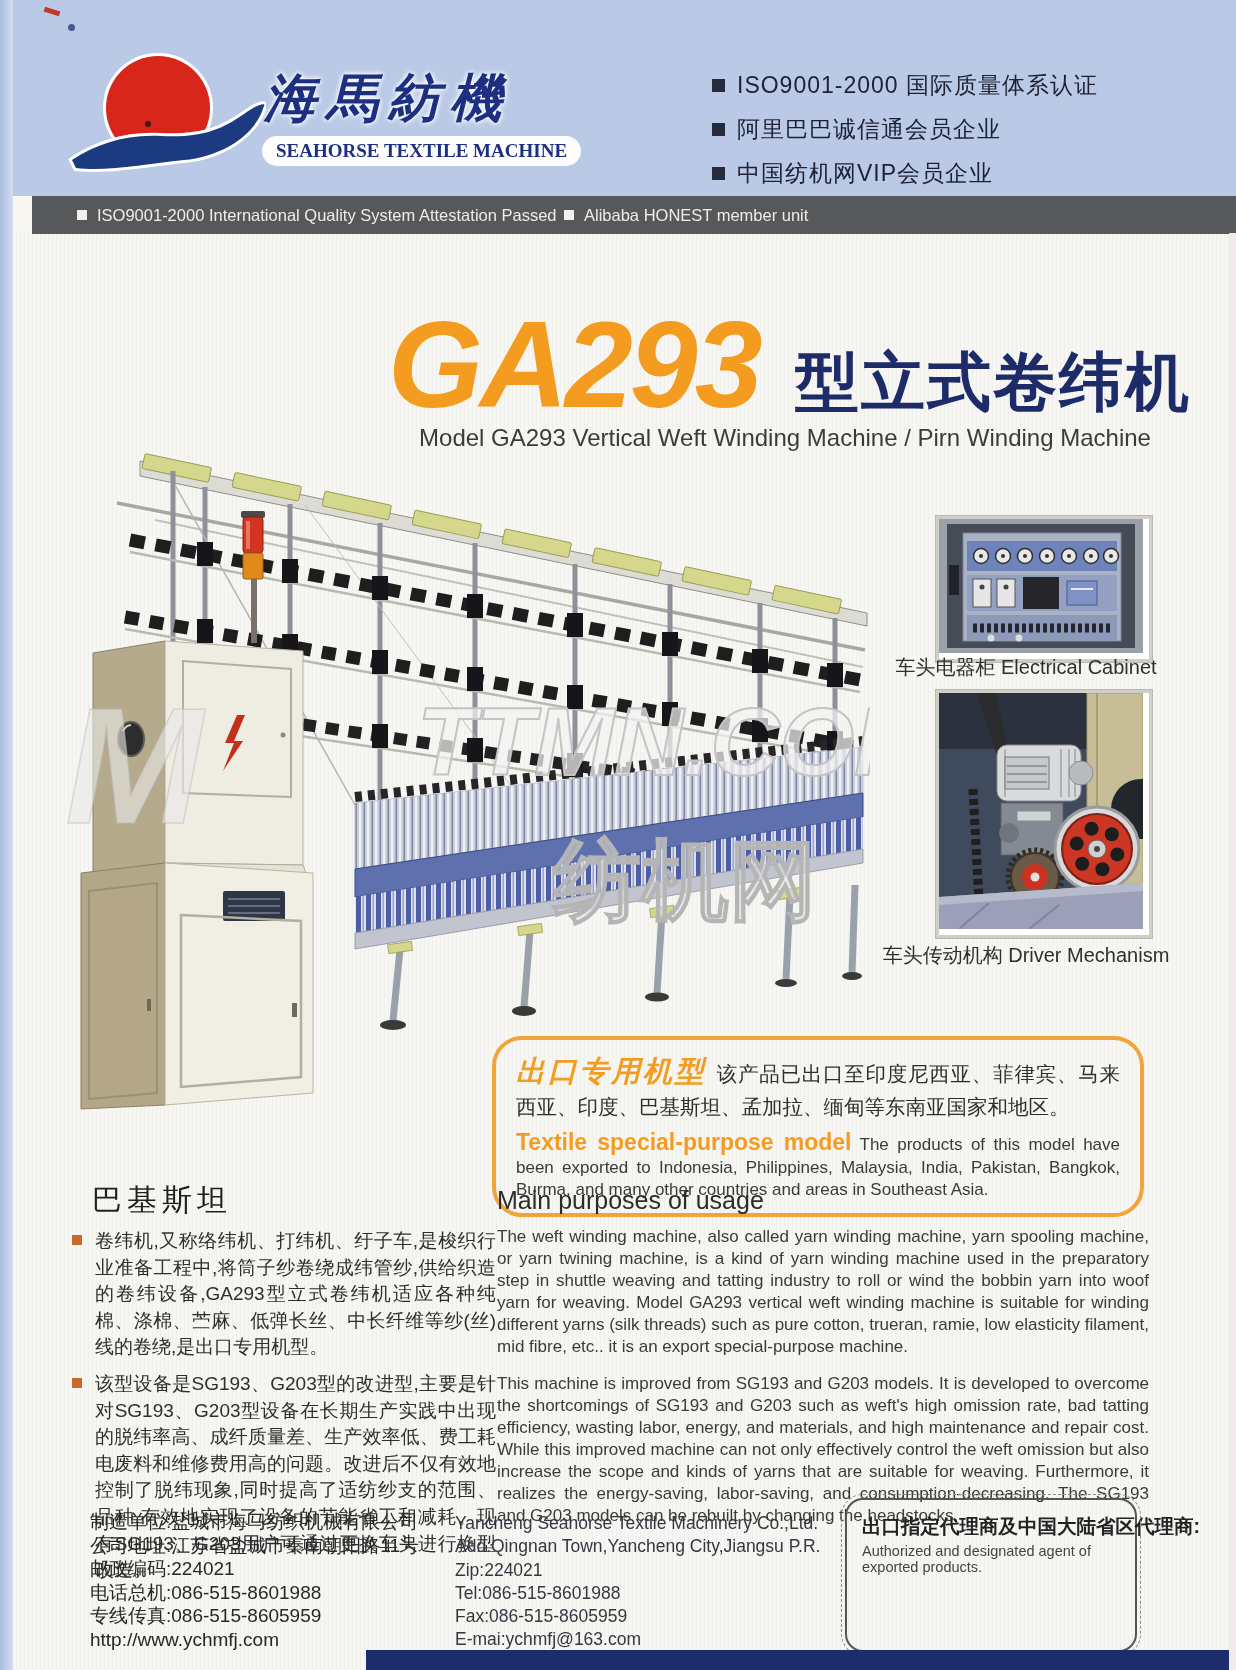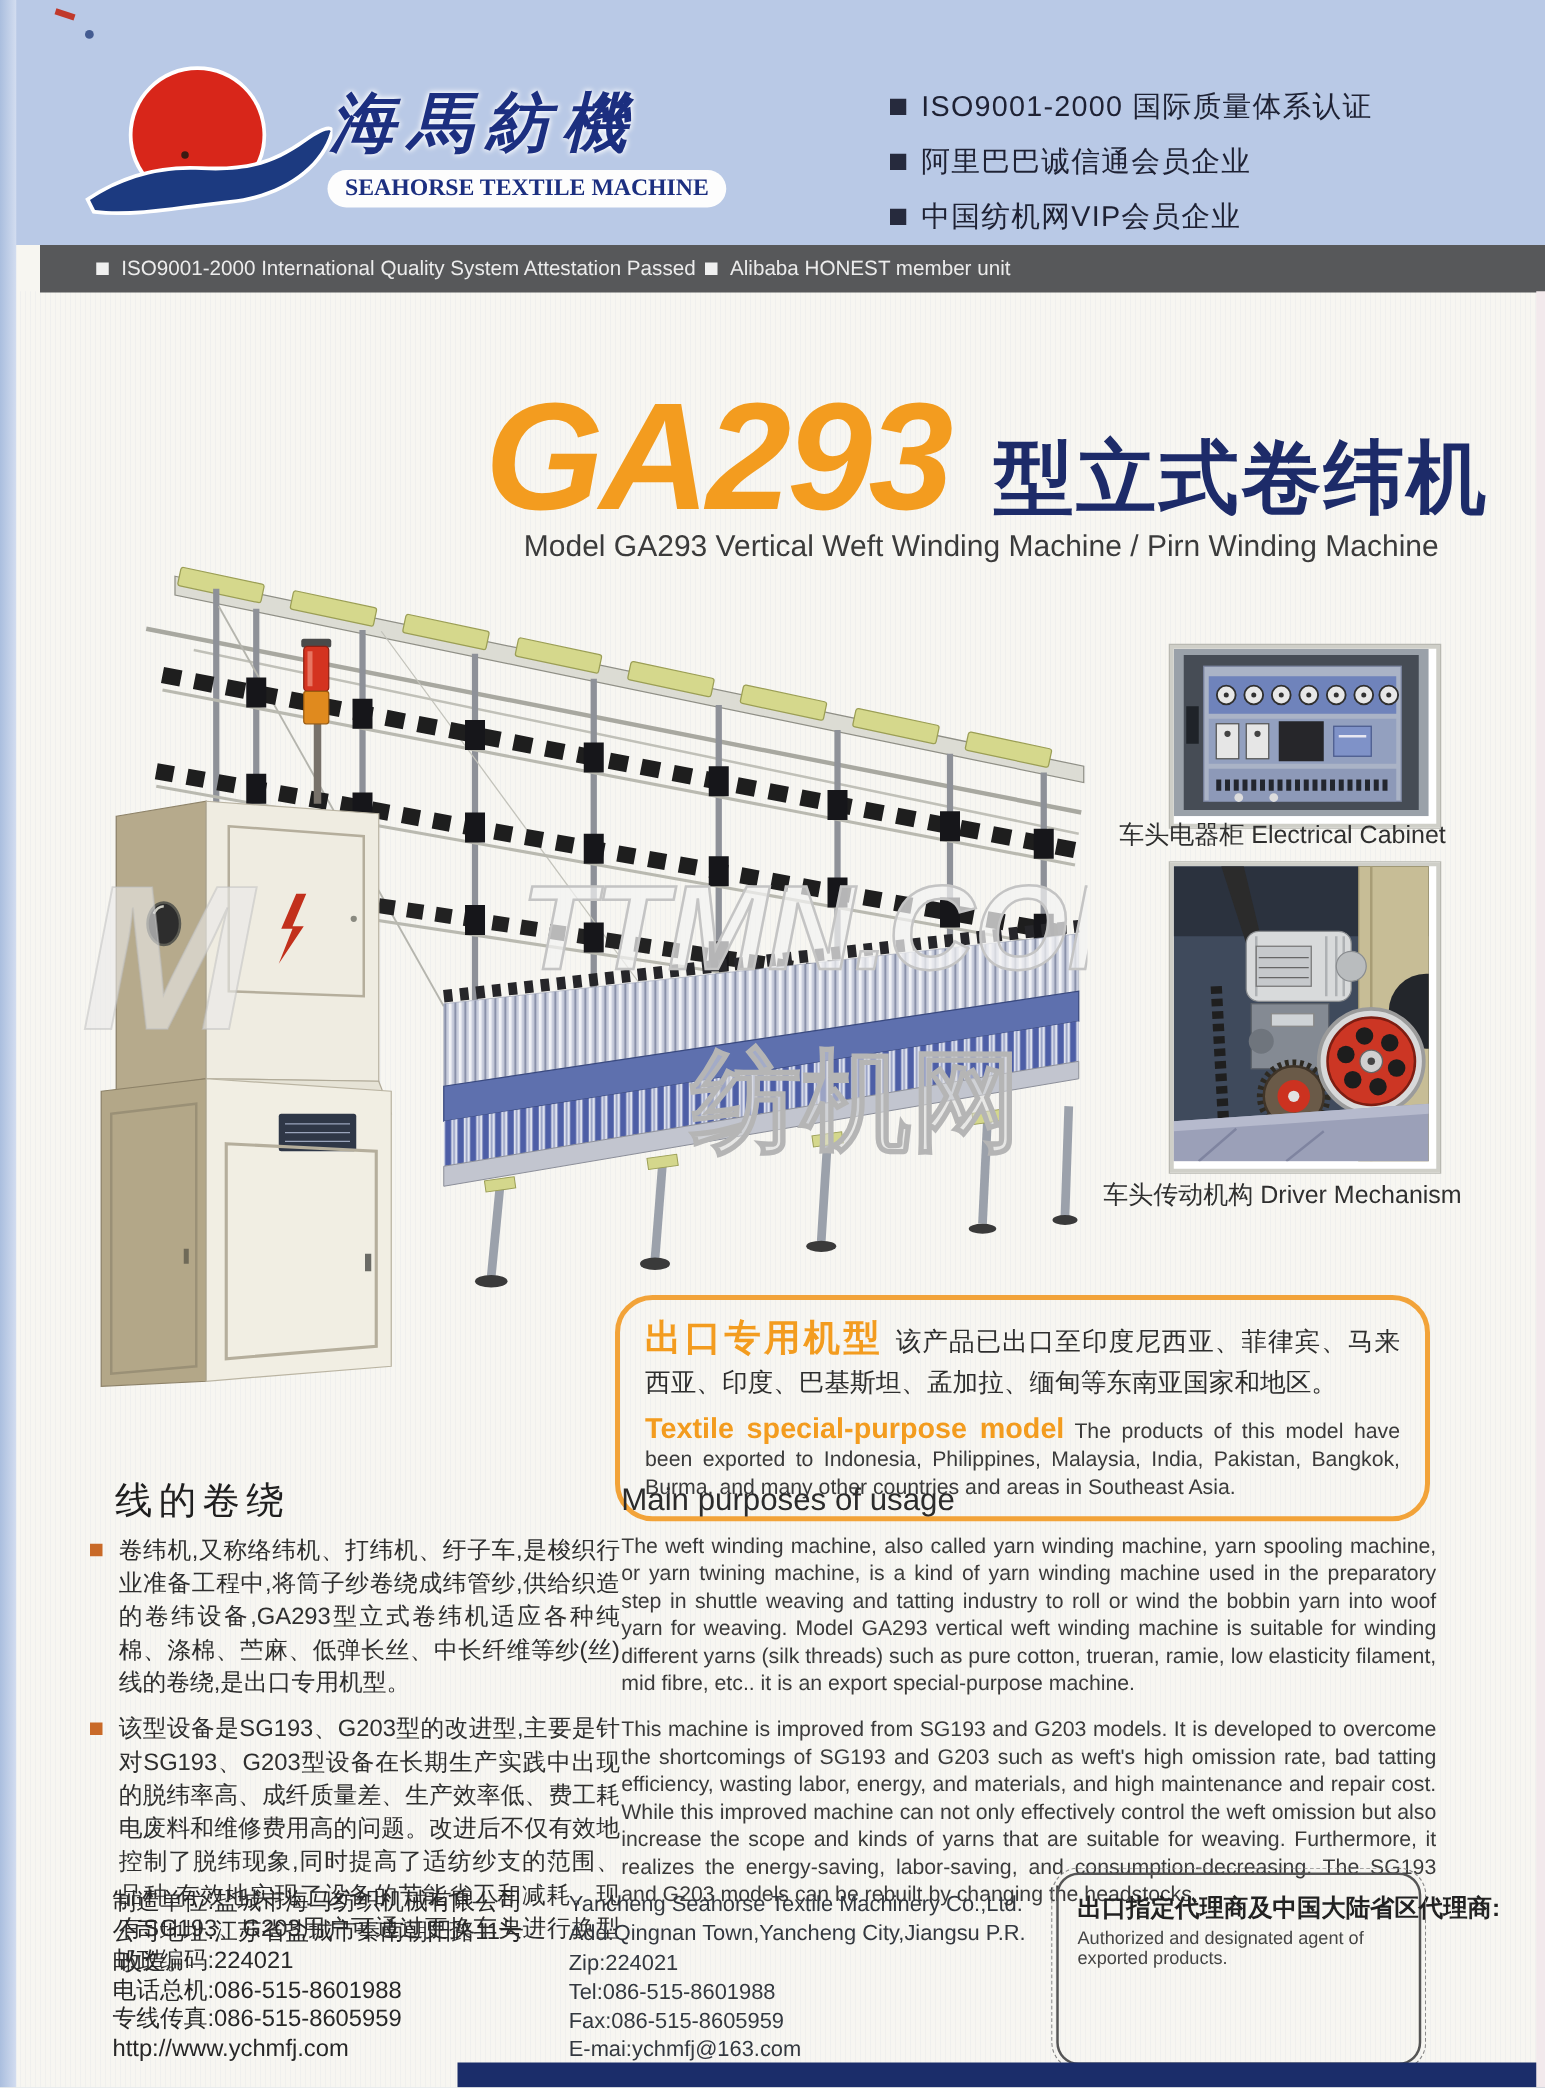--- a/index.html
+++ b/index.html
@@ -40,21 +40,21 @@
   .photo{position:absolute;border:3px solid #cfcfc8;background:#fff;box-shadow:0 0 0 1px #b9b9b2;}
   .photo1{left:936px;top:516px;width:210px;height:140px;}
   .photo2{left:936px;top:690px;width:210px;height:242px;}
   .caption{position:absolute;width:300px;text-align:center;font-size:20px;color:#2f2f2f;white-space:nowrap;}
   .cap1{left:876px;top:654px;} .cap2{left:876px;top:942px;}
   
   .export-box{position:absolute;left:492px;top:1036px;width:652px;border:4px solid #f2a339;border-radius:30px;
     padding:8px 20px 10px 20px;box-sizing:border-box;}
   .export-box p{margin:2px 0;text-align:justify;}
   .ex-cn{font-size:20.5px;color:#2e2e2e;line-height:1.45;}
-  .ex-cn .lbl{font-size:29px;font-weight:bold;color:#f39c1f;letter-spacing:2px;margin-right:10px;}
+  .ex-cn .lbl{font-size:29px;font-weight:bold;color:#f39c1f;letter-spacing:2px;margin-right:10px;font-style:italic;}
   .ex-en{font-size:17px;color:#3a3a3a;line-height:1.28;margin-top:6px !important;}
   .ex-en .lbl{font-size:23px;font-weight:bold;color:#f39c1f;margin-right:8px;}
   
   .usage-cn-h{position:absolute;left:92px;top:1180px;font-size:30px;color:#1f1f1f;letter-spacing:5px;}
   .usage-cn{position:absolute;left:72px;top:1228px;width:424px;}
   .usage-cn .uli{position:relative;padding-left:23px;font-size:19px;line-height:1.4;color:#2e2e2e;
     text-align:justify;margin-bottom:10px;}
   .usage-cn .uli:before{content:"";position:absolute;left:0;top:7px;width:10px;height:10px;background:#c96a28;}
   .usage-en-h{position:absolute;left:497px;top:1186px;font-size:25px;color:#2b2b2b;}
   .usage-en{position:absolute;left:497px;top:1226px;width:652px;}
@@ -365,21 +365,21 @@
 
   <div class="export-box">
     <p class="ex-cn">
       <span class="lbl">出口专用机型</span><span>该产品已出口至印度尼西亚、菲律宾、马来西亚、印度、巴基斯坦、孟加拉、缅甸等东南亚国家和地区。</span>
     </p>
     <p class="ex-en">
       <span class="lbl">Textile special-purpose model</span><span>The products of this model have been exported to Indonesia, Philippines, Malaysia, India, Pakistan, Bangkok, Burma, and many other countries and areas in Southeast Asia.</span>
     </p>
   </div>
 
-  <div class="usage-cn-h">线的卷绕</div>
+  <div class="usage-cn-h">巴基斯坦</div>
   <div class="usage-cn">
     <div class="uli">卷纬机,又称络纬机、打纬机、纡子车,是梭织行业准备工程中,将筒子纱卷绕成纬管纱,供给织造的卷纬设备,GA293型立式卷纬机适应各种纯棉、涤棉、苎麻、低弹长丝、中长纤维等纱(丝)线的卷绕,是出口专用机型。</div>
     <div class="uli">该型设备是SG193、G203型的改进型,主要是针对SG193、G203型设备在长期生产实践中出现的脱纬率高、成纤质量差、生产效率低、费工耗电废料和维修费用高的问题。改进后不仅有效地控制了脱纬现象,同时提高了适纺纱支的范围、品种,有效地实现了设备的节能省工和减耗。现有SG193、G203用户可通过更换车头进行换型改造。</div>
   </div>
 
   <div class="usage-en-h">Main purposes of usage</div>
   <div class="usage-en">
     <p>The weft winding machine, also called yarn winding machine, yarn spooling machine, or yarn twining machine, is a kind of yarn winding machine used in the preparatory step in shuttle weaving and tatting industry to roll or wind the bobbin yarn into woof yarn for weaving. Model GA293 vertical weft winding machine is suitable for winding different yarns (silk threads) such as pure cotton, trueran, ramie, low elasticity filament, mid fibre, etc.. it is an export special-purpose machine.</p>
     <p>This machine is improved from SG193 and G203 models. It is developed to overcome the shortcomings of SG193 and G203 such as weft's high omission rate, bad tatting efficiency, wasting labor, energy, and materials, and high maintenance and repair cost. While this improved machine can not only effectively control the weft omission but also increase the scope and kinds of yarns that are suitable for weaving. Furthermore, it realizes the energy-saving, labor-saving, and consumption-decreasing. The SG193 and G203 models can be rebuilt by changing the headstocks.</p>
   </div>

